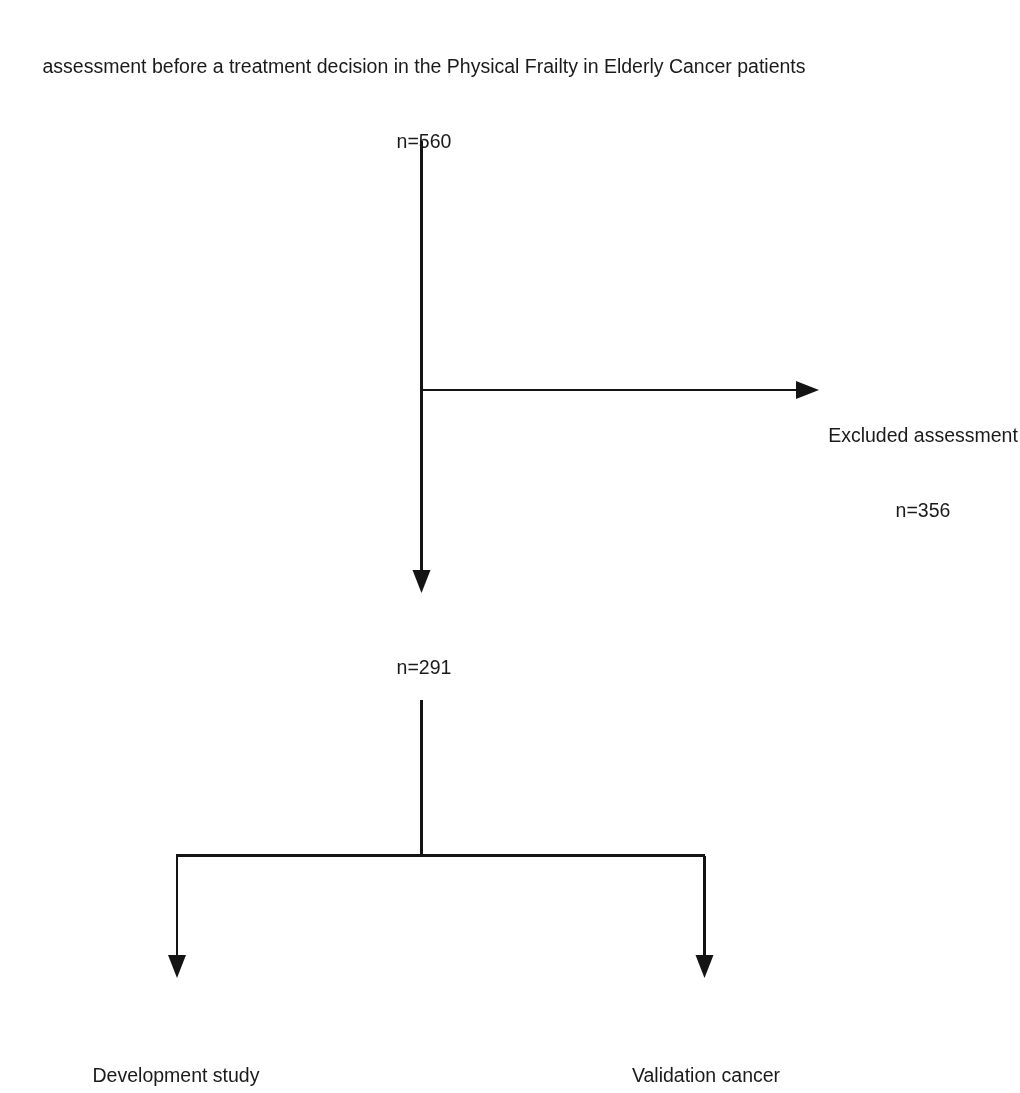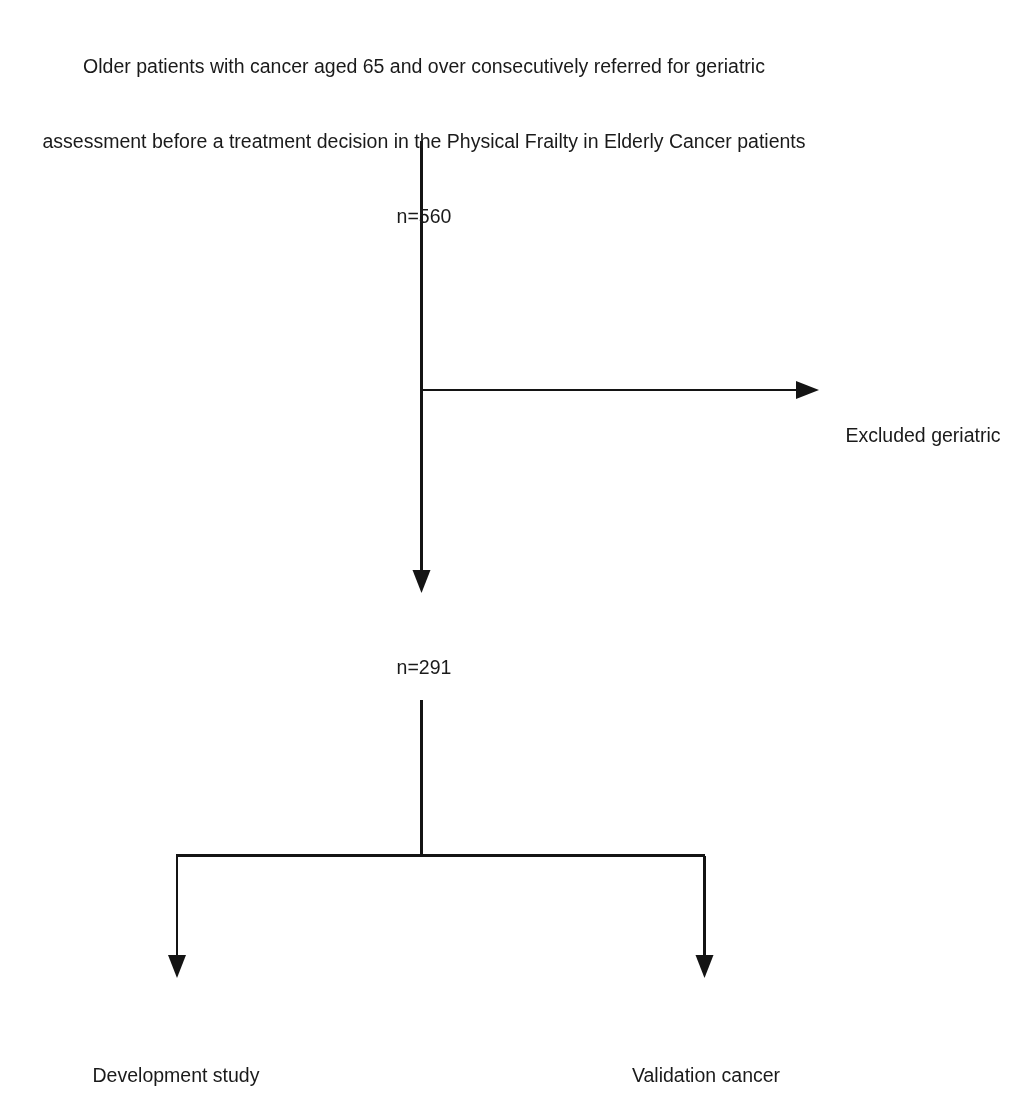--- a/index.html
+++ b/index.html
@@ -106,27 +106,27 @@
     <line x1="176" y1="855.5" x2="705" y2="855.5"></line>
 
     <line x1="177" y1="855.5" x2="177" y2="963"></line>
     <polygon points="177,978 168,955 186,955"></polygon>
 
     <line x1="704.5" y1="855.5" x2="704.5" y2="963"></line>
     <polygon points="704.5,978 695.5,955 713.5,955"></polygon>
   </svg>
 
   <div class="node" id="node-source">
-    <span class="line">Older patients with cancer aged 65 and over consecutively referred for geriatric</span>
     <span class="line">assessment before a treatment decision in the Physical Frailty in Elderly Cancer patients</span>
     <span class="line">n=560</span>
   </div>
 
   <div class="node" id="node-excluded">
-    <span class="line">Excluded geriatric</span>
+    <span class="line">Excluded assessment</span>
+    <span class="line">n=356</span>
   </div>
 
   <div class="node" id="node-outpatients">
     <span class="line">n=291</span>
   </div>
 
   <div class="node" id="node-development">
     <span class="line">Development study</span>
     
     

